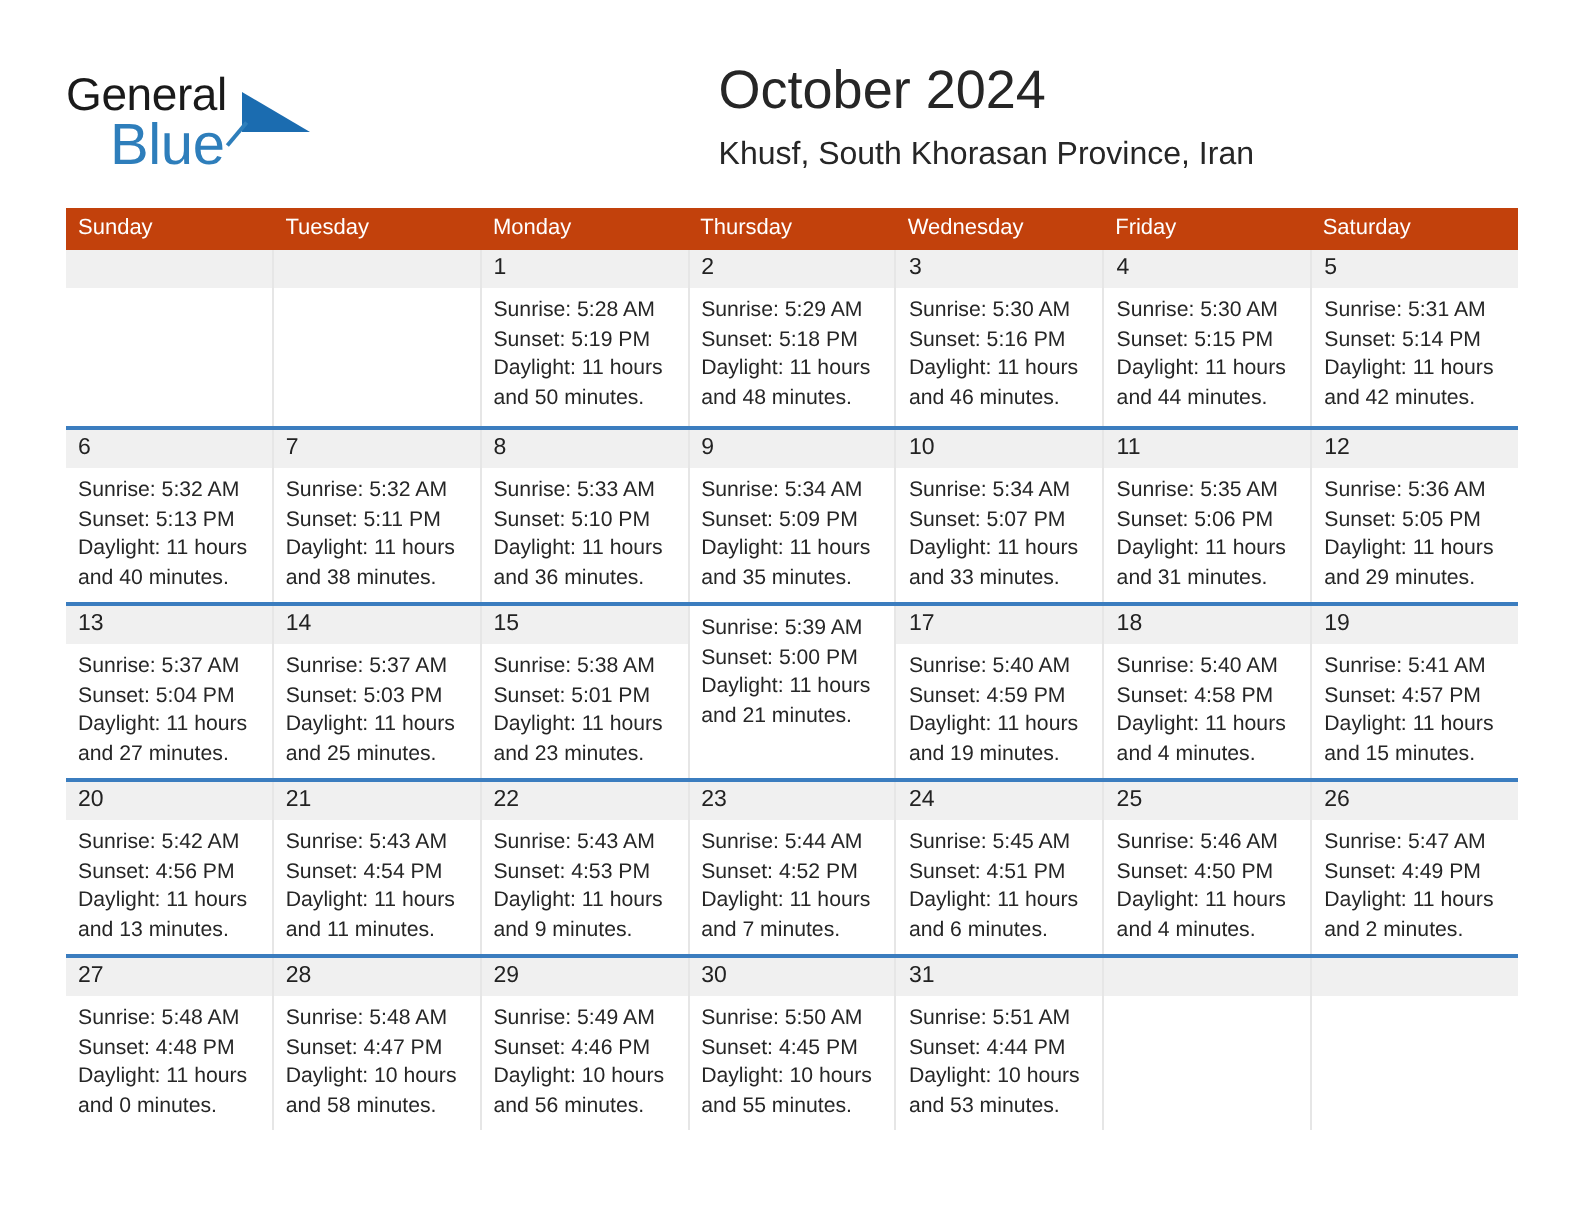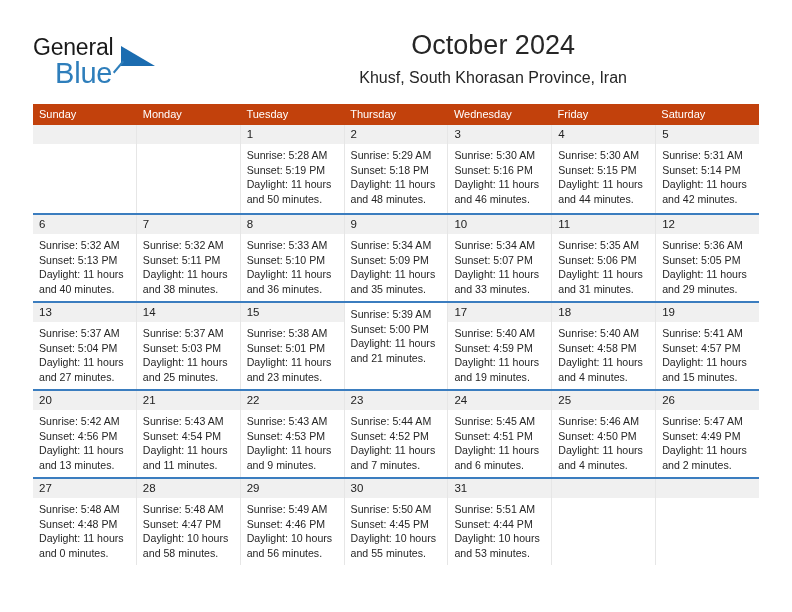--- a/index.html
+++ b/index.html
@@ -70,21 +70,21 @@
     width: 15px;
     height: 2px;
     background: #2e7ebb;
     transform: rotate(-50deg);
   }
 
   .title-block {
     position: absolute;
     right: 0;
     top: 0;
-    text-align: center;
+    text-align: left;
   }
   .cal-title {
     font-size: 27px;
     color: #262626;
     line-height: 34px;
     white-space: nowrap;
   }
   .cal-subtitle {
     font-size: 16px;
     color: #262626;
@@ -175,22 +175,22 @@
     <div class="title-block">
       <div class="cal-title">October 2024</div>
       <div class="cal-subtitle">Khusf, South Khorasan Province, Iran</div>
     </div>
 
   </div>
 
   <div class="calendar">
     <div class="weekday-row" id="weekday-row">
         <div class="weekday-cell">Sunday</div>
+        <div class="weekday-cell">Tuesday</div>
         <div class="weekday-cell">Monday</div>
-        <div class="weekday-cell">Tuesday</div>
         <div class="weekday-cell">Thursday</div>
         <div class="weekday-cell">Wednesday</div>
         <div class="weekday-cell">Friday</div>
         <div class="weekday-cell">Saturday</div>
       </div>
     <div id="weeks-container">
         <div class="week-row">
           <div class="day-cell empty">
             <div class="day-number"></div>
           </div>

